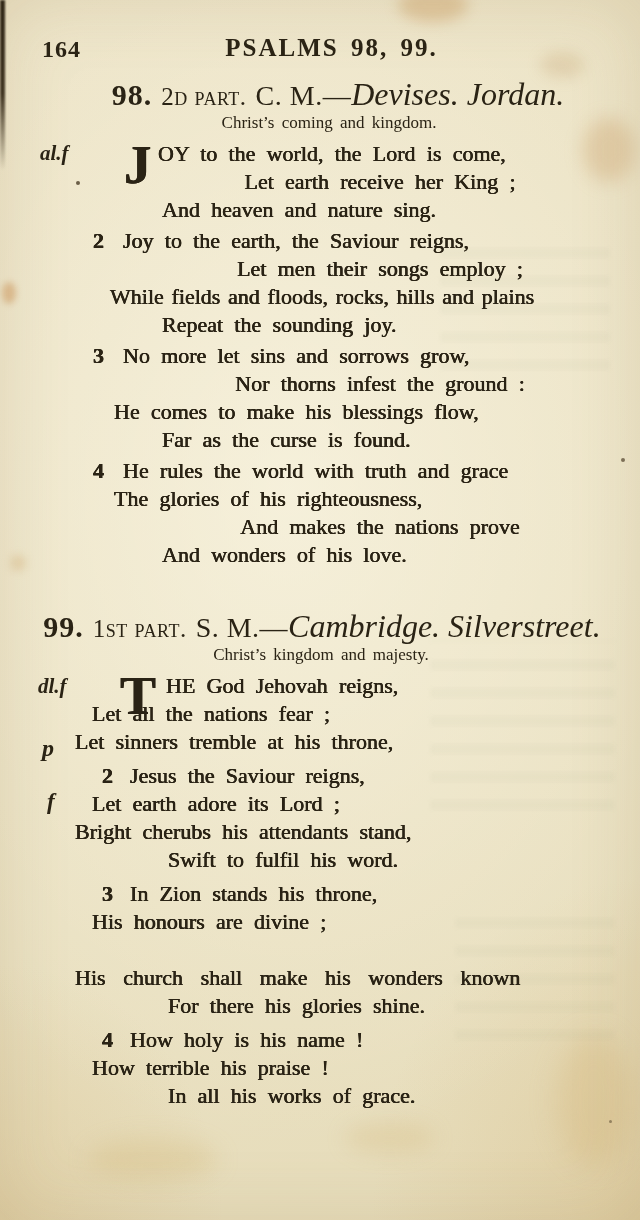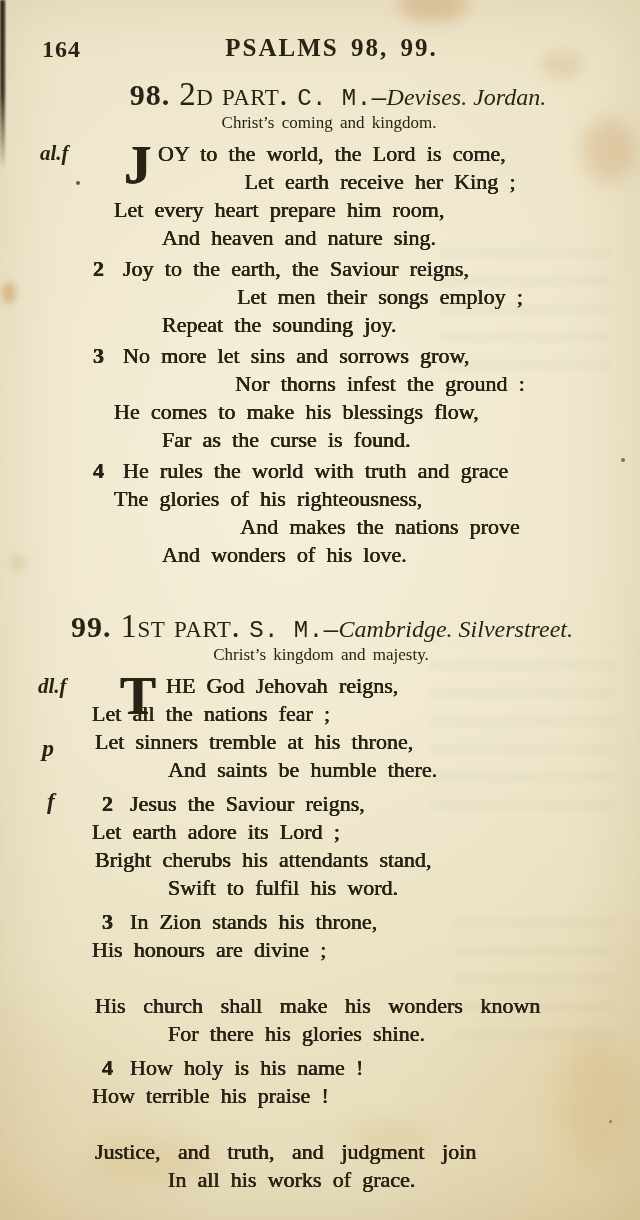--- a/index.html
+++ b/index.html
@@ -42,23 +42,23 @@
   .header { position:absolute; top:34px; left:0; right:0; height:30px; }
   .pageno { position:absolute; left:42px; top:2px; font-size:24px; font-weight:700; letter-spacing:1px; }
   .running { text-align:center; font-size:25px; font-weight:700; letter-spacing:2px;
     padding-left:23px; word-spacing:4px; }
 
   
   .psalm-heading { position:absolute; left:0; right:0; text-align:center; white-space:nowrap; }
   .h98 { top:76px; padding-left:36px; }
   .h99 { top:608px; padding-left:4px; }
   .pnum  { font-size:30px; font-weight:700; margin-right:9px; letter-spacing:1px; }
-  .part  { font-variant:small-caps; font-size:33px; margin-right:9px; letter-spacing:0.5px; }
-  .meter { font-size:24px; letter-spacing:0.5px;font-family:Liberation Mono, monospace; }
-  .tunes { font-size:24px; font-style:italic; }
+  .part  { font-variant:small-caps; font-size:25px; margin-right:9px; letter-spacing:0.5px; }
+  .meter { font-size:28px; letter-spacing:0.5px; }
+  .tunes { font-size:32px; font-style:italic; }
   .subtitle { position:absolute; left:0; right:0; text-align:center; font-size:17px;
     word-spacing:3px; }
   .s98 { top:113px; padding-left:18px; }
   .s99 { top:645px; padding-left:2px; }
 
   
   .stanzas { position:absolute; left:0; right:0; }
   .st98 { top:140px; }
   .st99 { top:672px; }
   .stanza { position:relative; }
@@ -66,21 +66,21 @@
   .st99 .stanza { margin-bottom:6px; }
   .line { position:relative; height:28px; line-height:28px; font-size:22px;
     word-spacing:0.26em; white-space:nowrap;
     text-shadow: 0.35px 0 0 currentColor, -0.2px 0 0 currentColor; }
   .st98 .ln1 { padding-left:123px; }
   .st98 .ln2 { padding-left:120px;text-align:center; }
   .st98 .ln3 { padding-left:114px; }
   .st98 .ln4 { padding-left:162px; }
   .st99 .ln1 { padding-left:130px; }
   .st99 .ln2 { padding-left:92px; }
-  .st99 .ln3 { padding-left:95px; }
+  .st99 .ln3 { padding-left:75px; }
   .st99 .ln4 { padding-left:168px; }
   .st98 .dropline { padding-left:158px; }
   .st99 .dropline { padding-left:166px; }
   .tight { word-spacing:0.10em; padding-left:110px !important; }
   .wide  { word-spacing:0.55em;margin-top:28px; }
   .vnum { position:absolute; left:93px; font-weight:700; }
   .st99 .vnum { left:102px; }
   .dropcap { position:absolute; top:-3px; font-weight:700; line-height:1; }
   .dc-j { left:124px; font-size:55px; }
   .dc-t { left:120px; font-size:54px; }
@@ -125,26 +125,26 @@
 
   <div class="dyn dyn-alf">al.f</div>
   <div class="dyn dyn-dlf">dl.f</div>
   <div class="dyn dyn-p">p</div>
   <div class="dyn dyn-f">f</div>
 
   <div class="stanzas st98">
     <div class="stanza">
       <div class="line ln1 dropline"><span class="dropcap dc-j">J</span><span>OY to the world, the Lord is come,</span></div>
       <div class="line ln2">Let earth receive her King ;</div>
-      <div class="line ln3">Let every heart prepare him room,</div>
       <div class="line ln4">And heaven and nature sing.</div>
     </div>
     <div class="stanza">
       <div class="line ln1"><span class="vnum">2</span><span>Joy to the earth, the Saviour reigns,</span></div>
       <div class="line ln2">Let men their songs employ ;</div>
+      <div class="line ln3 tight">While fields and floods, rocks, hills and plains</div>
       <div class="line ln4">Repeat the sounding joy.</div>
     </div>
     <div class="stanza">
       <div class="line ln1"><span class="vnum">3</span><span>No more let sins and sorrows grow,</span></div>
       <div class="line ln2">Nor thorns infest the ground :</div>
       <div class="line ln3">He comes to make his blessings flow,</div>
       <div class="line ln4">Far as the curse is found.</div>
     </div>
     <div class="stanza">
       <div class="line ln1"><span class="vnum">4</span><span>He rules the world with truth and grace</span></div>
@@ -157,35 +157,33 @@
   <div class="psalm-heading h99">
     <span class="pnum">99.</span><span class="part">1st part.</span><span class="meter">S. M.—</span><span class="tunes">Cambridge. Silverstreet.</span>
   </div>
   <div class="subtitle s99">Christ’s kingdom and majesty.</div>
 
   <div class="stanzas st99">
     <div class="stanza">
       <div class="line ln1 dropline"><span class="dropcap dc-t">T</span><span>HE God Jehovah reigns,</span></div>
       <div class="line ln2">Let all the nations fear ;</div>
       <div class="line ln3">Let sinners tremble at his throne,</div>
-      <div class="line ln4">And saints be humble there.</div>
     </div>
     <div class="stanza">
       <div class="line ln1"><span class="vnum">2</span><span>Jesus the Saviour reigns,</span></div>
       <div class="line ln2">Let earth adore its Lord ;</div>
       <div class="line ln3">Bright cherubs his attendants stand,</div>
       <div class="line ln4">Swift to fulfil his word.</div>
     </div>
     <div class="stanza">
       <div class="line ln1"><span class="vnum">3</span><span>In Zion stands his throne,</span></div>
       <div class="line ln2">His honours are divine ;</div>
       <div class="line ln3 wide">His church shall make his wonders known</div>
       <div class="line ln4">For there his glories shine.</div>
     </div>
     <div class="stanza">
       <div class="line ln1"><span class="vnum">4</span><span>How holy is his name !</span></div>
       <div class="line ln2">How terrible his praise !</div>
-      <div class="line ln3 wide">Justice, and truth, and judgment join</div>
       <div class="line ln4">In all his works of grace.</div>
     </div>
   </div>
 
 </div>
 
 </body></html>

